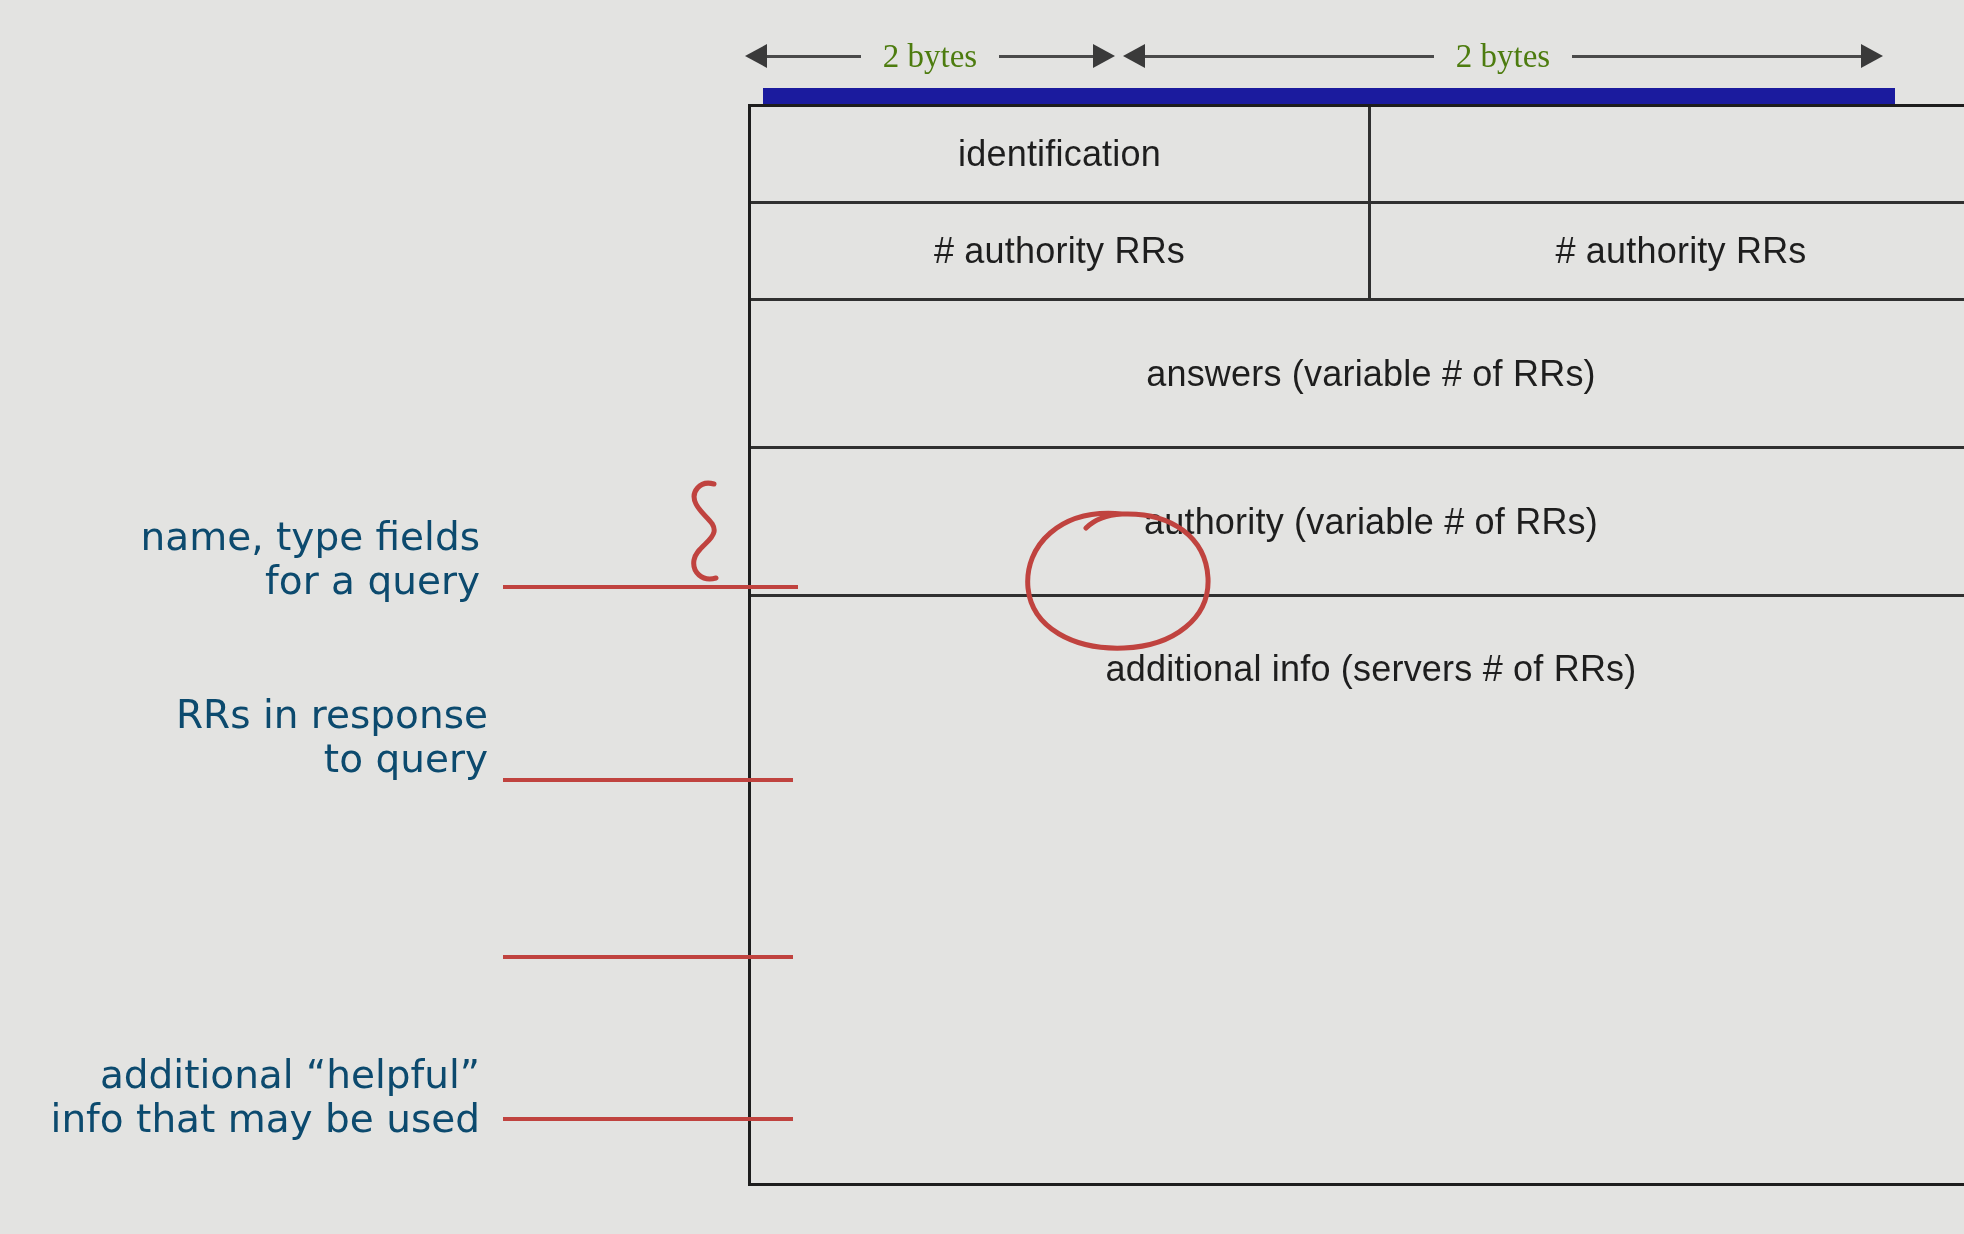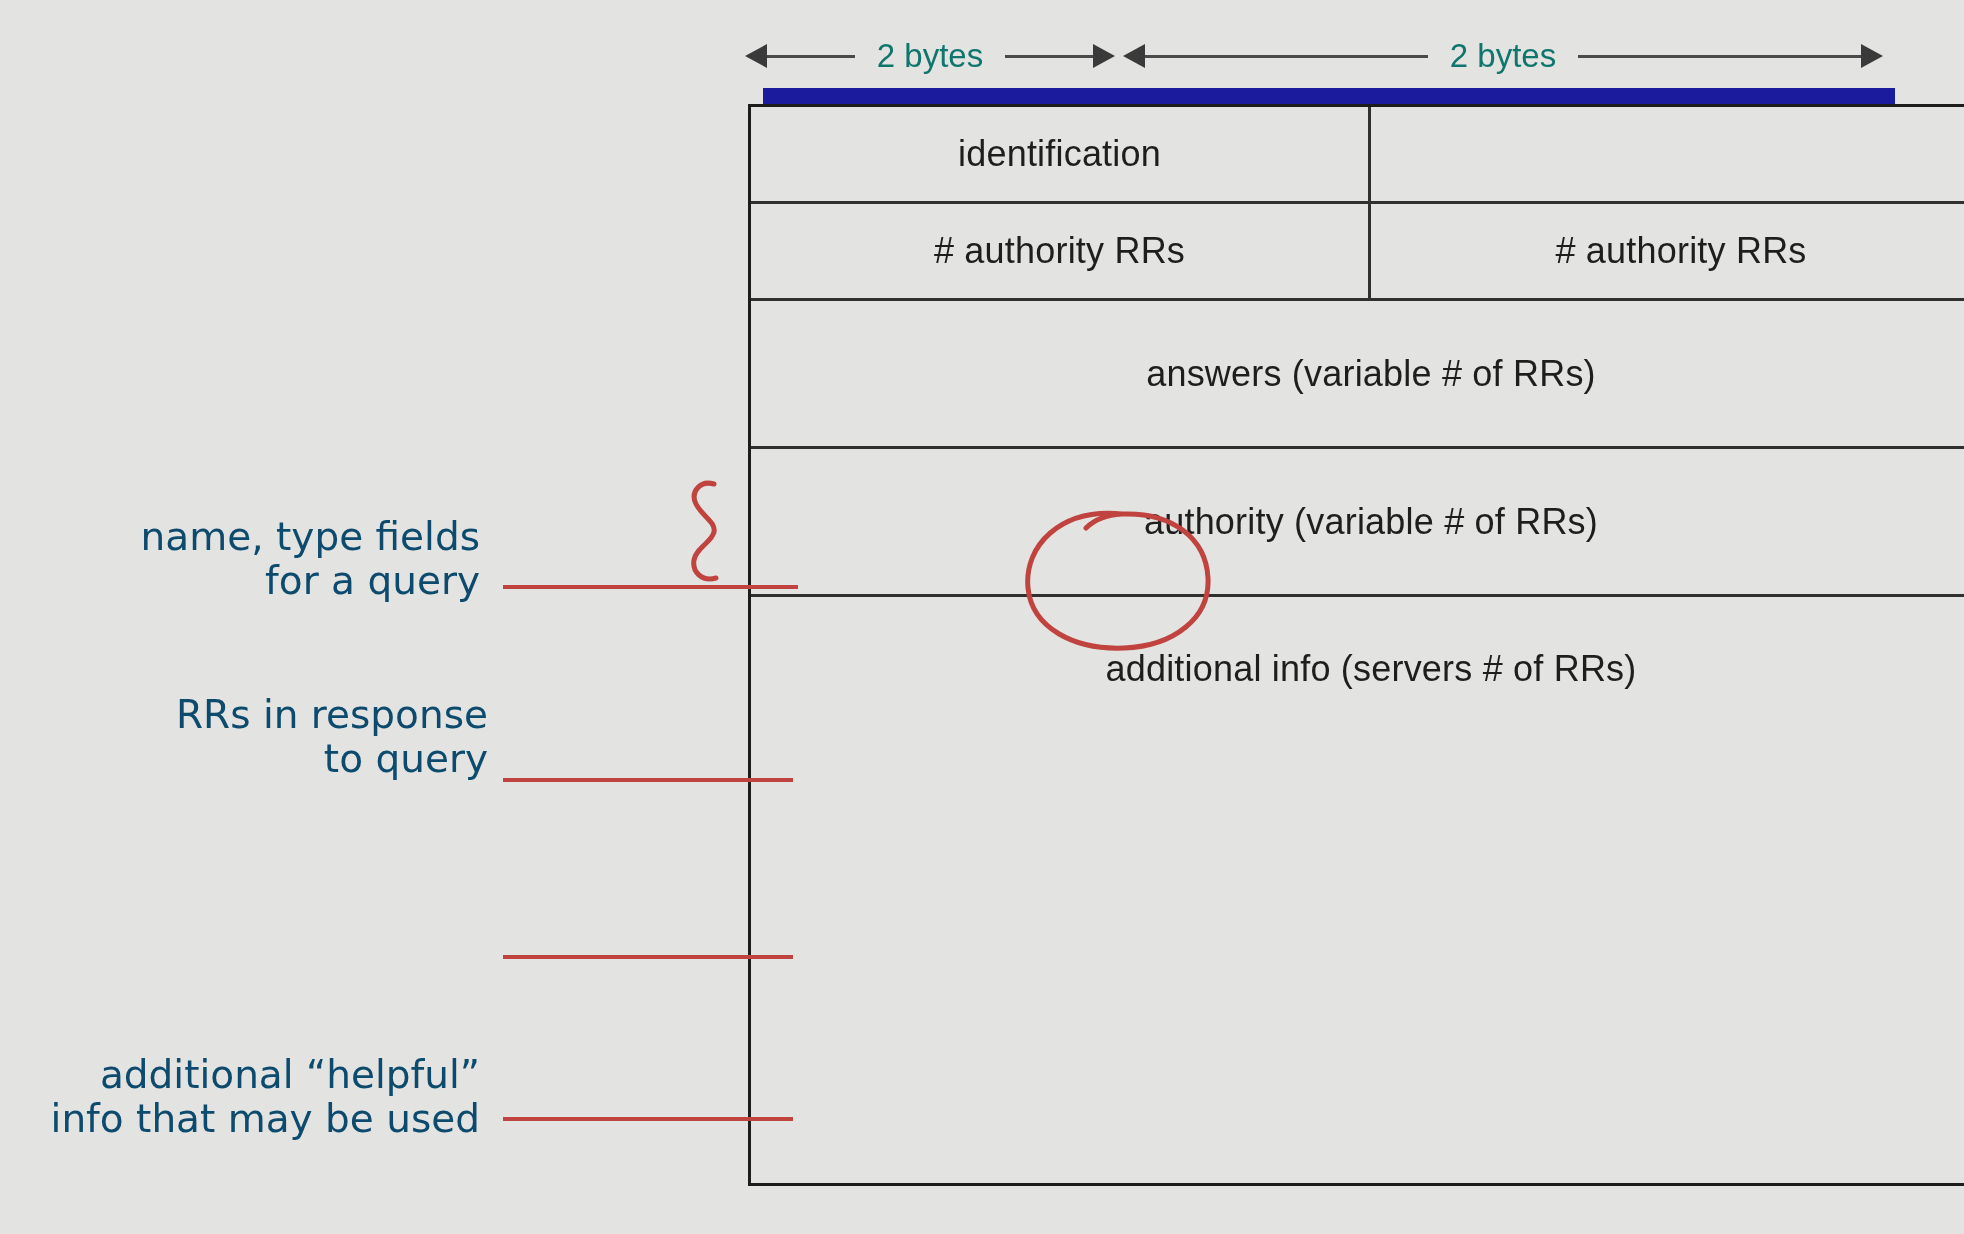--- a/index.html
+++ b/index.html
@@ -28,23 +28,23 @@
     color: #3a3a3a;
   }
   .ruler .line {
     flex: 1 1 auto;
     height: 0;
     border-top: 3px solid #4a4a4a;
   }
   .ruler .lbl {
     font-size: 33px;
     padding: 0 22px;
-    color: #0f766e;
+    color: #4d7c0f;
     white-space: nowrap;
-    font-family: Liberation Sans, sans-serif;
+    font-family: Liberation Serif, serif;
     text-align: center;
   }
   .arrowhead {
     width: 0; height: 0;
     flex: 0 0 auto;
   }
   .arrowhead.left  { border-top: 12px solid transparent; border-bottom: 12px solid transparent; border-right: 22px solid #3a3a3a; }
   .arrowhead.right { border-top: 12px solid transparent; border-bottom: 12px solid transparent; border-left: 22px solid #3a3a3a; }
 
   

